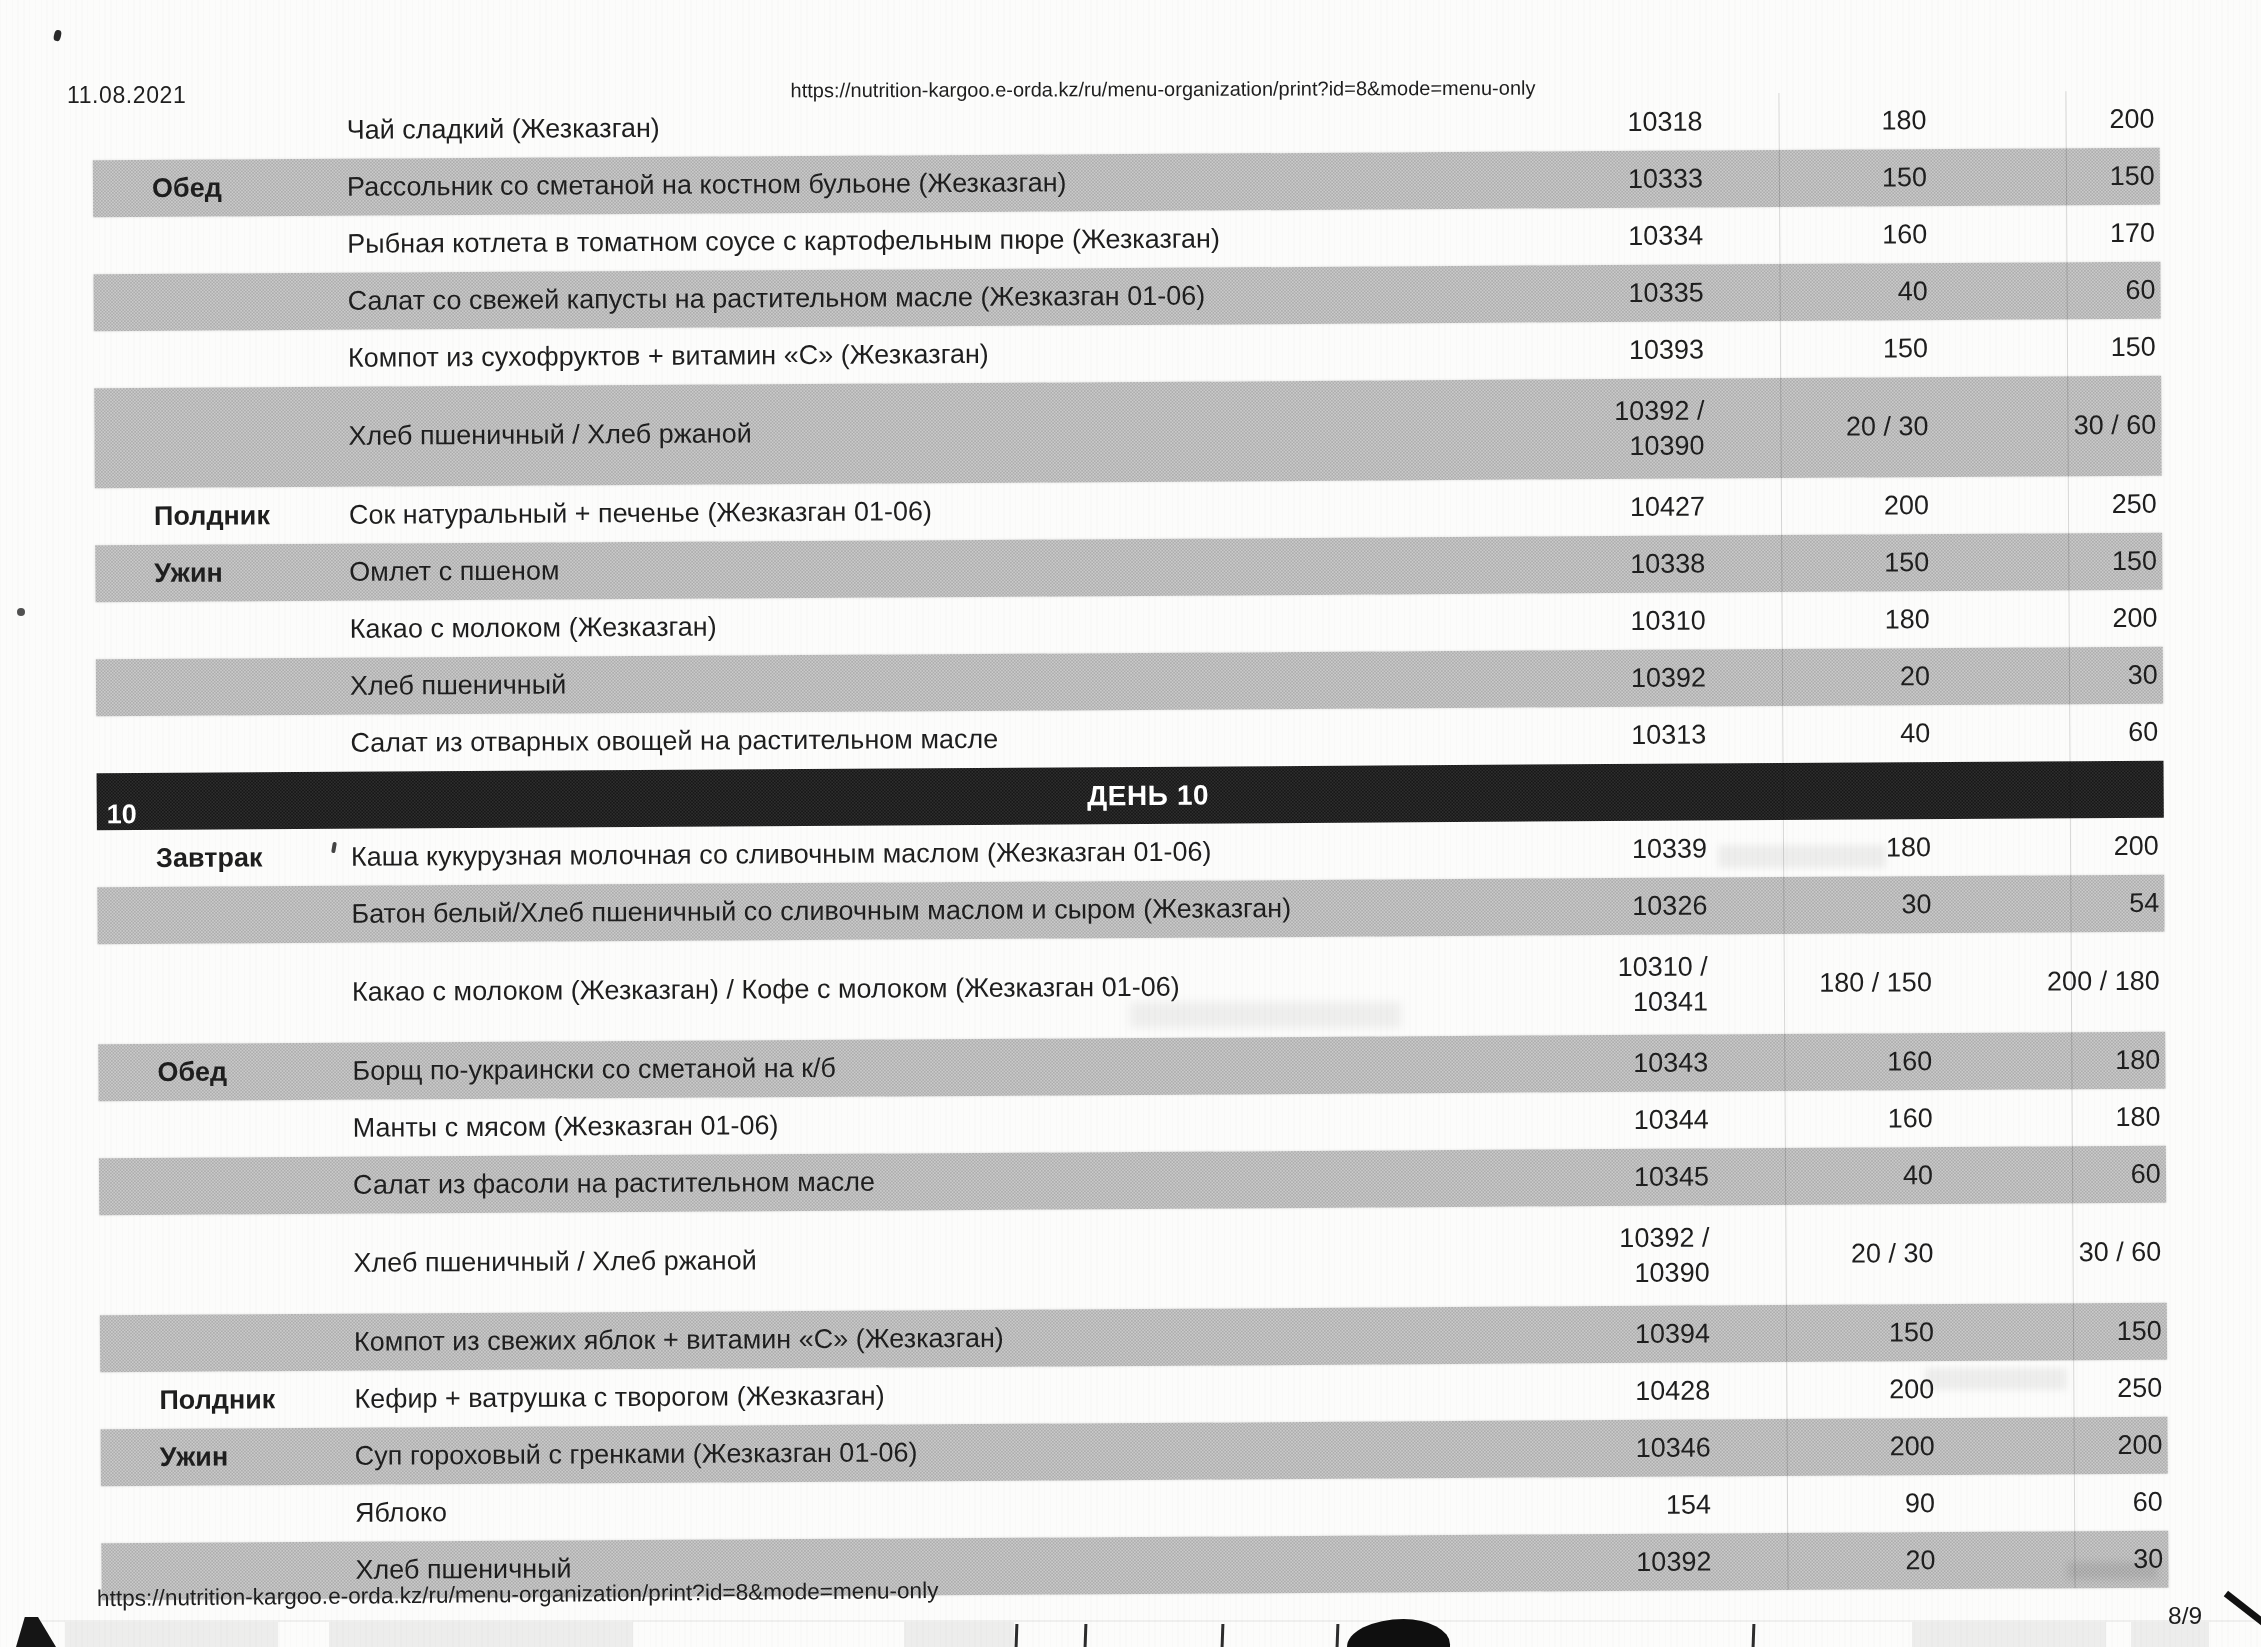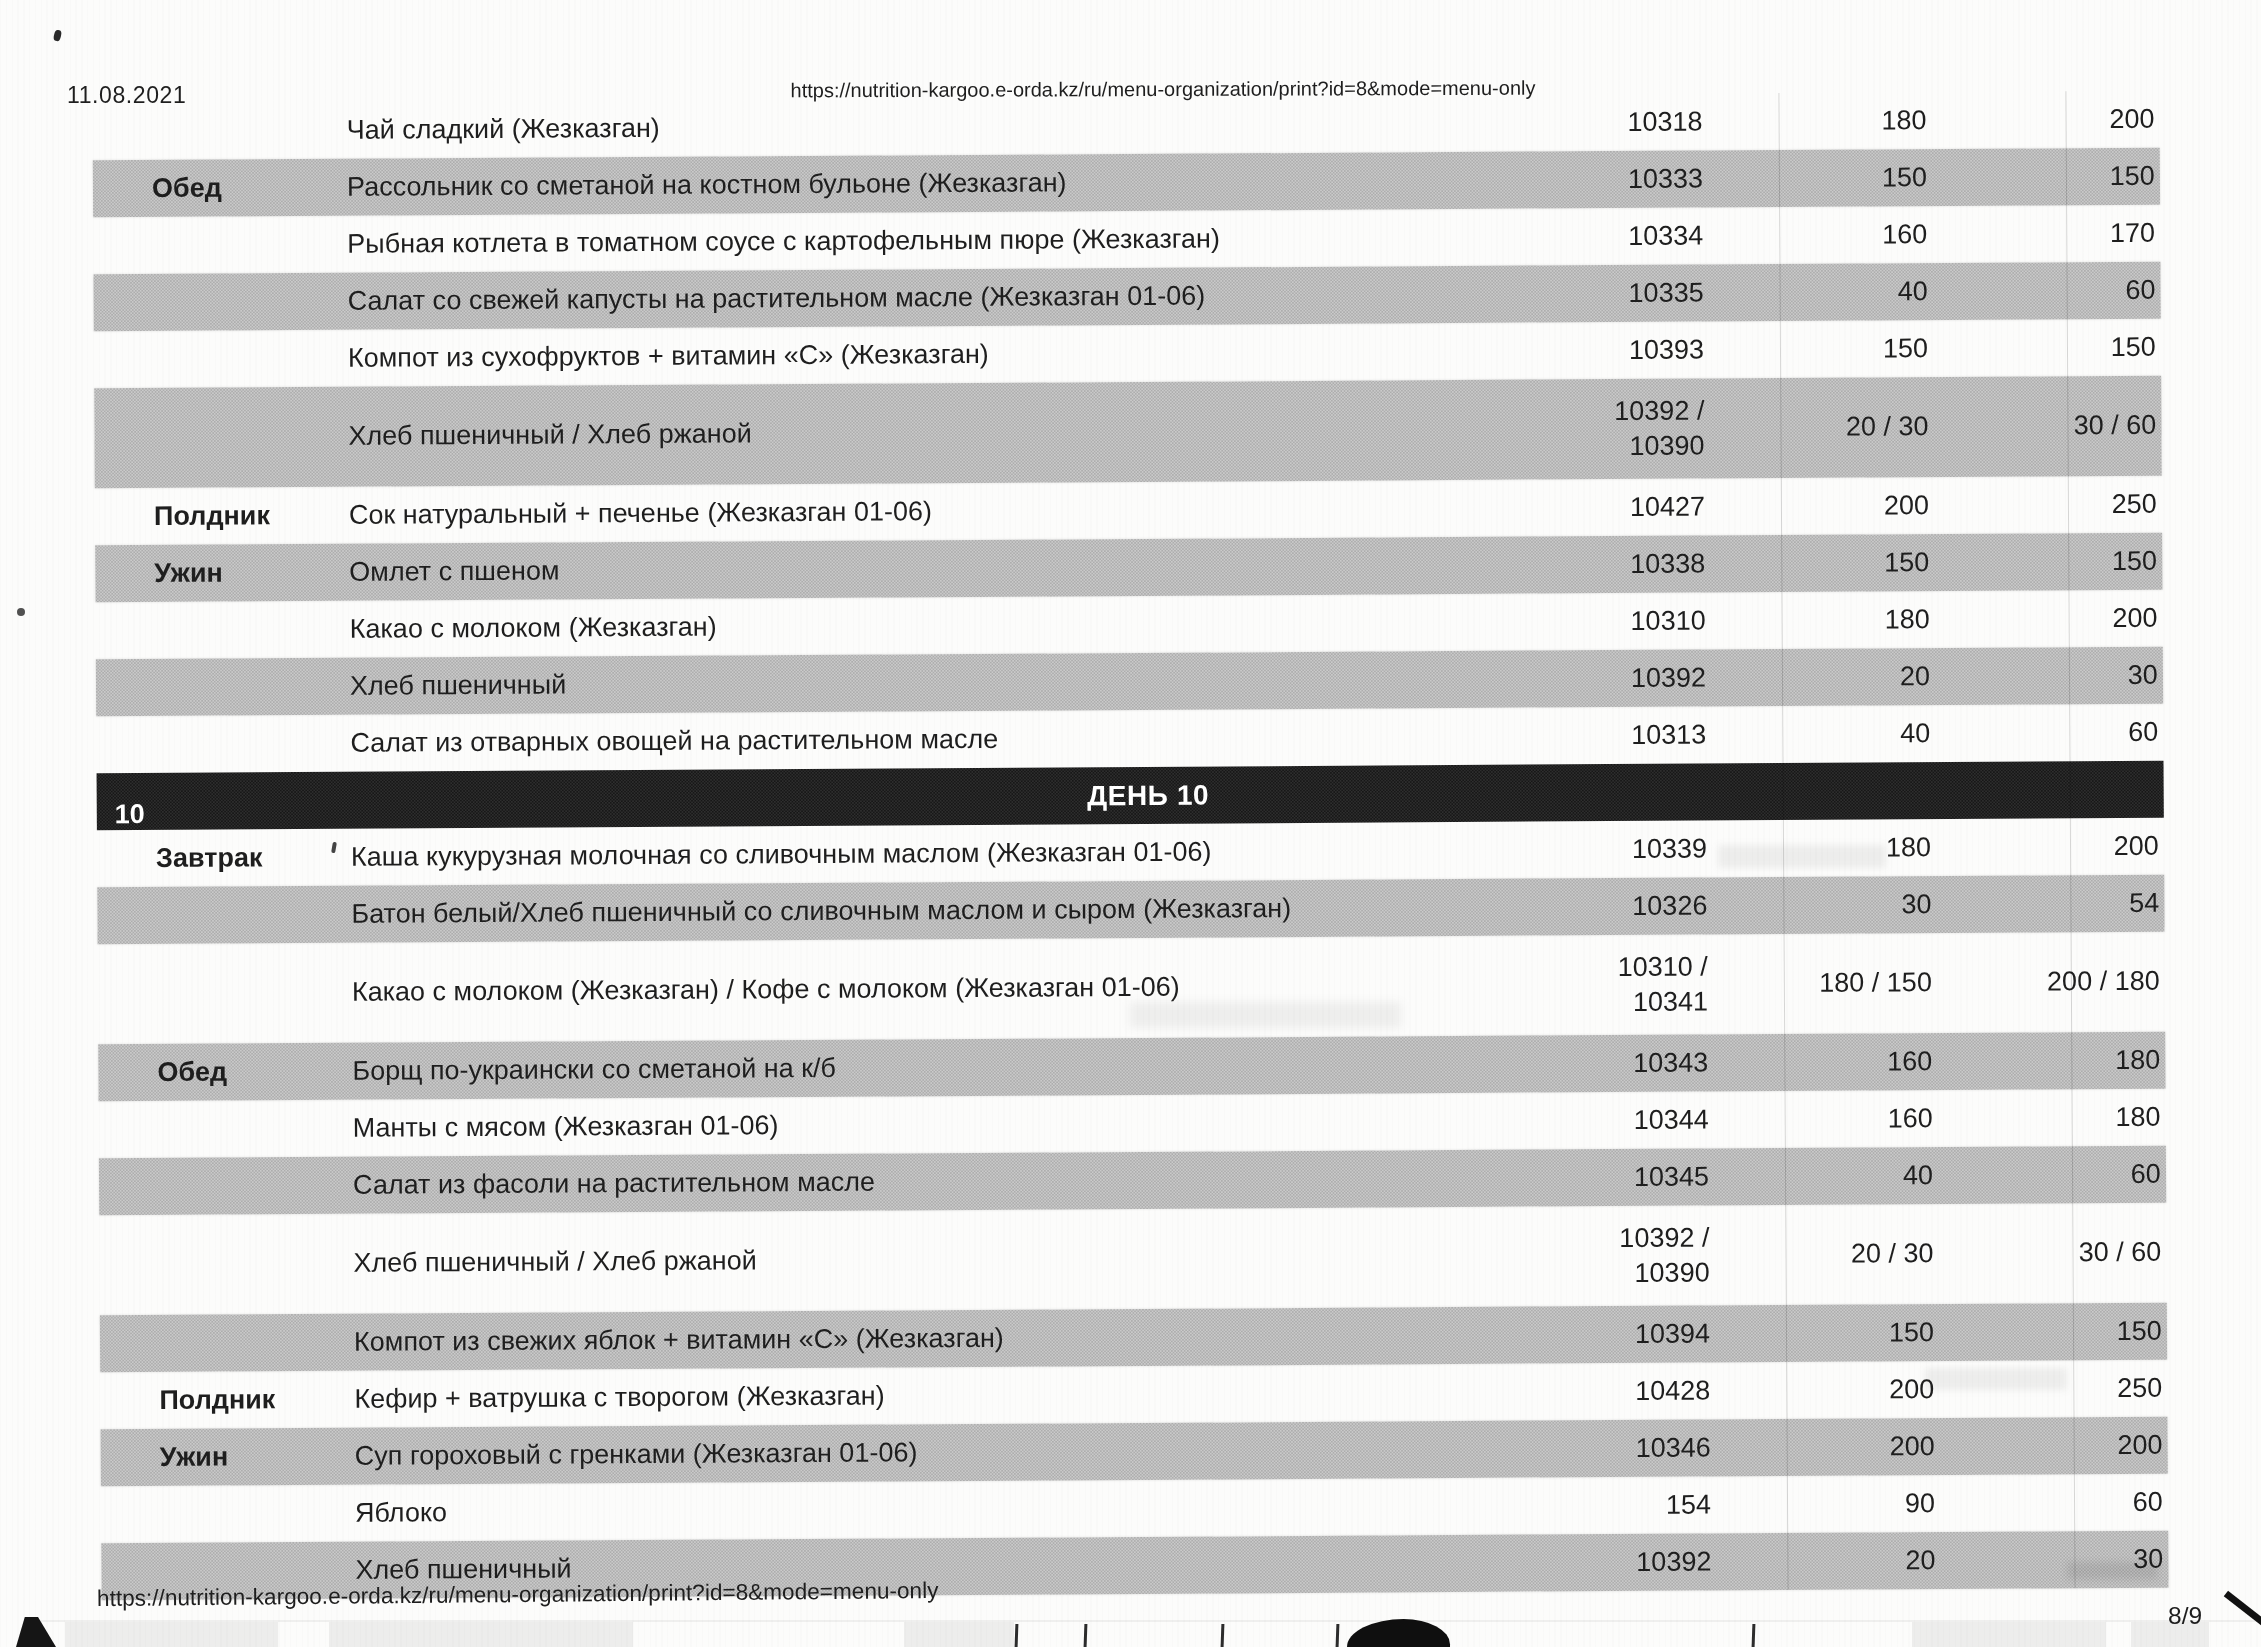--- a/index.html
+++ b/index.html
@@ -32,21 +32,21 @@
   .cell.code { width:194px; text-align:right; white-space:pre-line; }
   .cell.qty1 { width:224px; text-align:right; }
   .cell.qty2 { width:233px; text-align:right; padding-right:5.2px; }
 
   .day-banner {
     min-height:57px; display:flex; align-items:center; position:relative;
     color:#ffffff; font-weight:bold;
     background: repeating-conic-gradient(#2e2e2e 0% 25%, #171717 0% 50%);
     background-size:3.2px 3.2px;
   }
-  .day-banner .num { padding-left:18px; font-size:27px;margin-top:25px; }
+  .day-banner .num { padding-left:10px; font-size:27px;margin-top:25px; }
   .day-banner .title { position:absolute; left:36px; right:0; text-align:center;
                        font-size:28px; letter-spacing:0.6px; }
 
   .colline { position:absolute; top:0; bottom:0; width:1.3px; background:rgba(0,0,0,0.15); }
   .colline.c1 { left:1686px; }
   .colline.c2 { left:1973px; }
 
   
   .footer-url { position:absolute; left:97px; top:1586px; font-size:22.6px; white-space:nowrap;
                 transform:rotate(-0.55deg); transform-origin:left center; }

